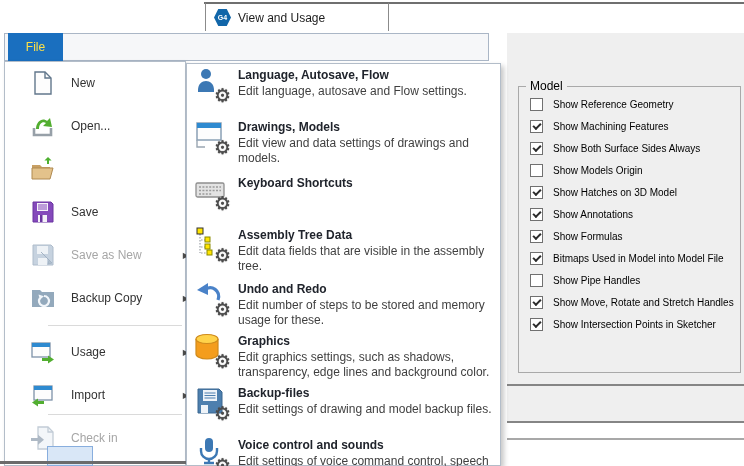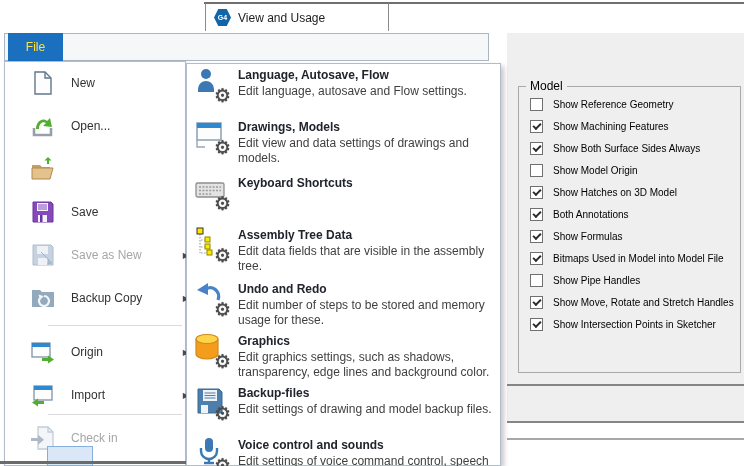--- a/index.html
+++ b/index.html
@@ -98,29 +98,29 @@
   <div class="crow" style="top:118px">
     <span class="cb on"></span>
     <span class="clabel">Show Machining Features</span>
   </div>
   <div class="crow" style="top:140px">
     <span class="cb on"></span>
     <span class="clabel">Show Both Surface Sides Always</span>
   </div>
   <div class="crow" style="top:162px">
     <span class="cb"></span>
-    <span class="clabel">Show Model Origin</span>
+    <span class="clabel">Show Models Origin</span>
   </div>
   <div class="crow" style="top:184px">
     <span class="cb on"></span>
     <span class="clabel">Show Hatches on 3D Model</span>
   </div>
   <div class="crow" style="top:206px">
     <span class="cb on"></span>
-    <span class="clabel">Both Annotations</span>
+    <span class="clabel">Show Annotations</span>
   </div>
   <div class="crow" style="top:228px">
     <span class="cb on"></span>
     <span class="clabel">Show Formulas</span>
   </div>
   <div class="crow" style="top:250px">
     <span class="cb on"></span>
     <span class="clabel">Bitmaps Used in Model into Model File</span>
   </div>
   <div class="crow" style="top:272px">
@@ -209,21 +209,21 @@
   <div class="msep" style="top:325px"></div>
 
   <div class="mrow" style="top:330px">
     <span class="micon">
       <svg viewBox="0 0 26 26">
           <rect x="2" y="4" width="18" height="14" fill="#fdfdfd" stroke="#7e93a9" stroke-width="1.3"></rect>
           <rect x="2" y="4" width="18" height="4" fill="#2e8ad0"></rect>
           <path d="M12 19h6v-2.6l6 4.1-6 4.1V22h-6z" fill="#52ae30"></path>
         </svg>
     </span>
-    <span class="mlabel">Origin</span>
+    <span class="mlabel">Usage</span>
     <span class="subarrow"></span>
   </div>
 
   <div class="mrow" style="top:373px">
     <span class="micon">
       <svg viewBox="0 0 26 26">
           <rect x="4" y="4" width="18" height="14" fill="#fdfdfd" stroke="#7e93a9" stroke-width="1.3"></rect>
           <rect x="4" y="4" width="18" height="4" fill="#2e8ad0"></rect>
           <path d="M14 19H8v-2.6l-6 4.1 6 4.1V22h6z" fill="#52ae30"></path>
         </svg>

